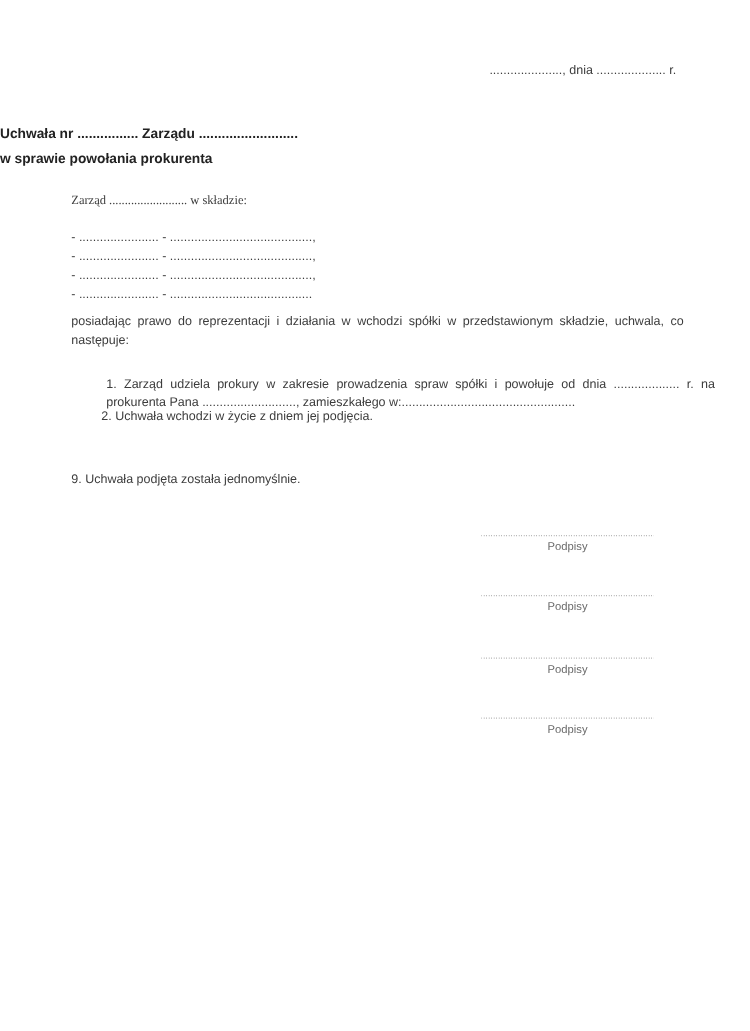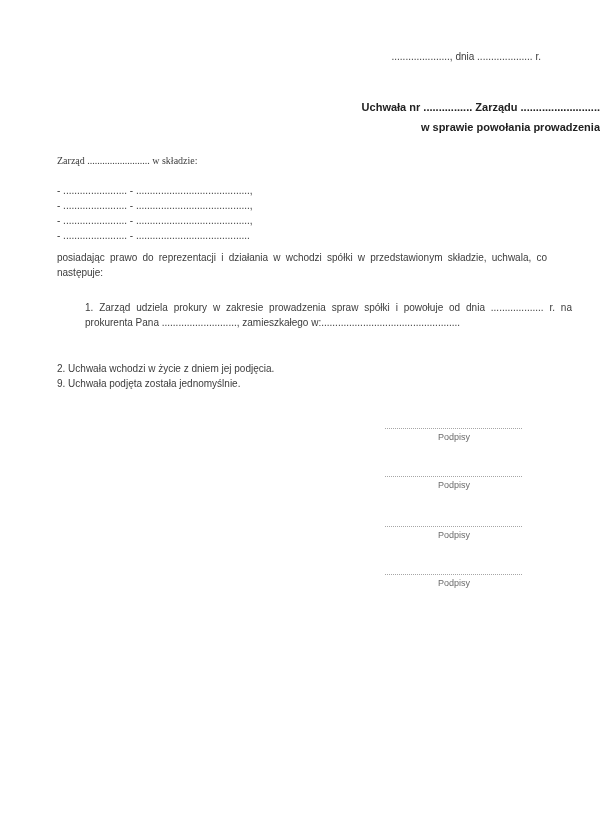--- a/index.html
+++ b/index.html
@@ -23,21 +23,21 @@
     right: 59px;
     font-size: 10px;
     color: #3c3c3c;
     white-space: nowrap;
   }
   .title-block {
     position: absolute;
     top: 97px;
     left: 0;
     width: 100%;
-    text-align: right;
+    text-align: left;
     font-weight: bold;
     font-size: 11px;
     line-height: 20px;
     color: #222222;
   }
   .board-line {
     position: absolute;
     top: 155px;
     left: 57px;
     font-size: 10px;
@@ -62,21 +62,21 @@
   }
   .point {
     position: absolute;
     left: 57px;
     width: 487px;
     text-align: justify;
     line-height: 15px;
     font-size: 10px;
   }
   .point-1 { top: 300px; margin-left: 28px; }
-  .point-2 { top: 361px; }
+  .point-2 { top: 326px; margin-left: 24px; }
   .point-3 { top: 376px; }
   .sig-block {
     position: absolute;
     left: 385px;
     width: 138px;
   }
   .sig-line {
     width: 100%;
     height: 1px;
     background-image: linear-gradient(to right, #a6a6a6 1px, transparent 1px);
@@ -92,21 +92,21 @@
 </style>
 </head>
 <body>
 
 <div class="page">
 
   <div class="date-line">....................., dnia .................... r.</div>
 
   <div class="title-block">
     <div>Uchwała nr ................ Zarządu ..........................</div>
-    <div>w sprawie powołania prowadzenia</div>
+    <div>w sprawie powołania prokurenta</div>
   </div>
 
   <div class="board-line">Zarząd ......................... w składzie:</div>
 
   <div class="members">
     <div>- ....................... - .........................................,</div>
     <div>- ....................... - .........................................,</div>
     <div>- ....................... - .........................................,</div>
     <div>- ....................... - .........................................</div>
   </div>

